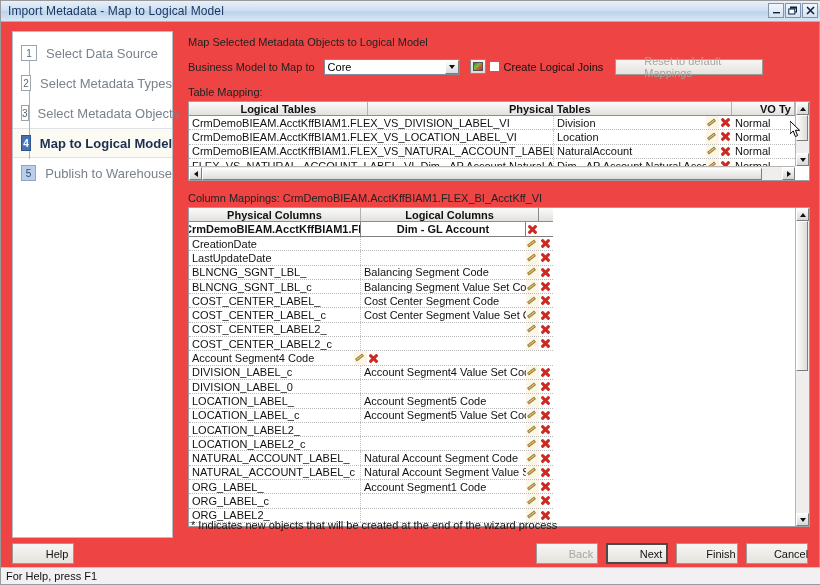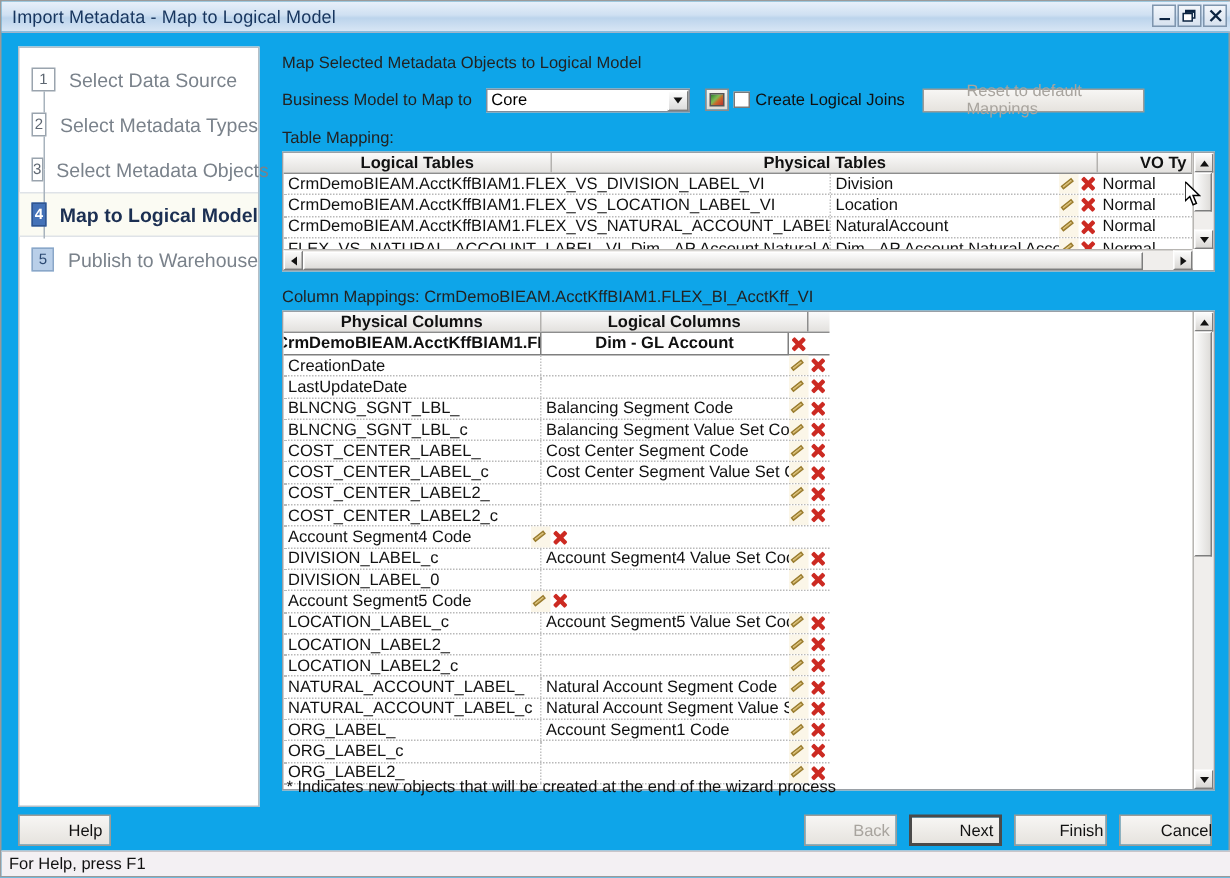--- a/index.html
+++ b/index.html
@@ -5,21 +5,21 @@
 <style>
   html,body{margin:0;padding:0;}
   body{
     width:820px;height:585px;overflow:hidden;
     font-family:"Liberation Sans","DejaVu Sans",sans-serif;
     font-size:11px;color:#000;
     background:#f7f3f7;
   }
   .window{
     position:relative;width:820px;height:585px;
-    background:#0ea5e9;
+    background:#ef4444;
     box-sizing:border-box;
     border:1px solid #9a9a9a;
   }
   
   .titlebar{
     position:absolute;left:0;top:0;width:820px;height:21px;
     background:linear-gradient(to bottom,#e8f0fa 0%, #cfe0f2 45%, #bcd4ec 55%, #d8e6f5 100%);
     border-bottom:1px solid #9fb4cb;
     box-sizing:border-box;
   }
@@ -497,20 +497,21 @@
                 <div class="cell" style="width:172px">DIVISION_LABEL_0</div>
                 <div class="cell" style="width:165px;border-right:none"></div>
                 <div class="iconcell pen">
                   <div class="pencil"></div>
                 </div>
                 <div class="iconcell">
                   <div class="xmark"></div>
                 </div>
               </div>
               <div class="row">
+                <div class="cell" style="width:172px">LOCATION_LABEL_</div>
                 <div class="cell" style="width:165px;border-right:none">Account Segment5 Code</div>
                 <div class="iconcell pen">
                   <div class="pencil"></div>
                 </div>
                 <div class="iconcell">
                   <div class="xmark"></div>
                 </div>
               </div>
               <div class="row">
                 <div class="cell" style="width:172px">LOCATION_LABEL_c</div>

